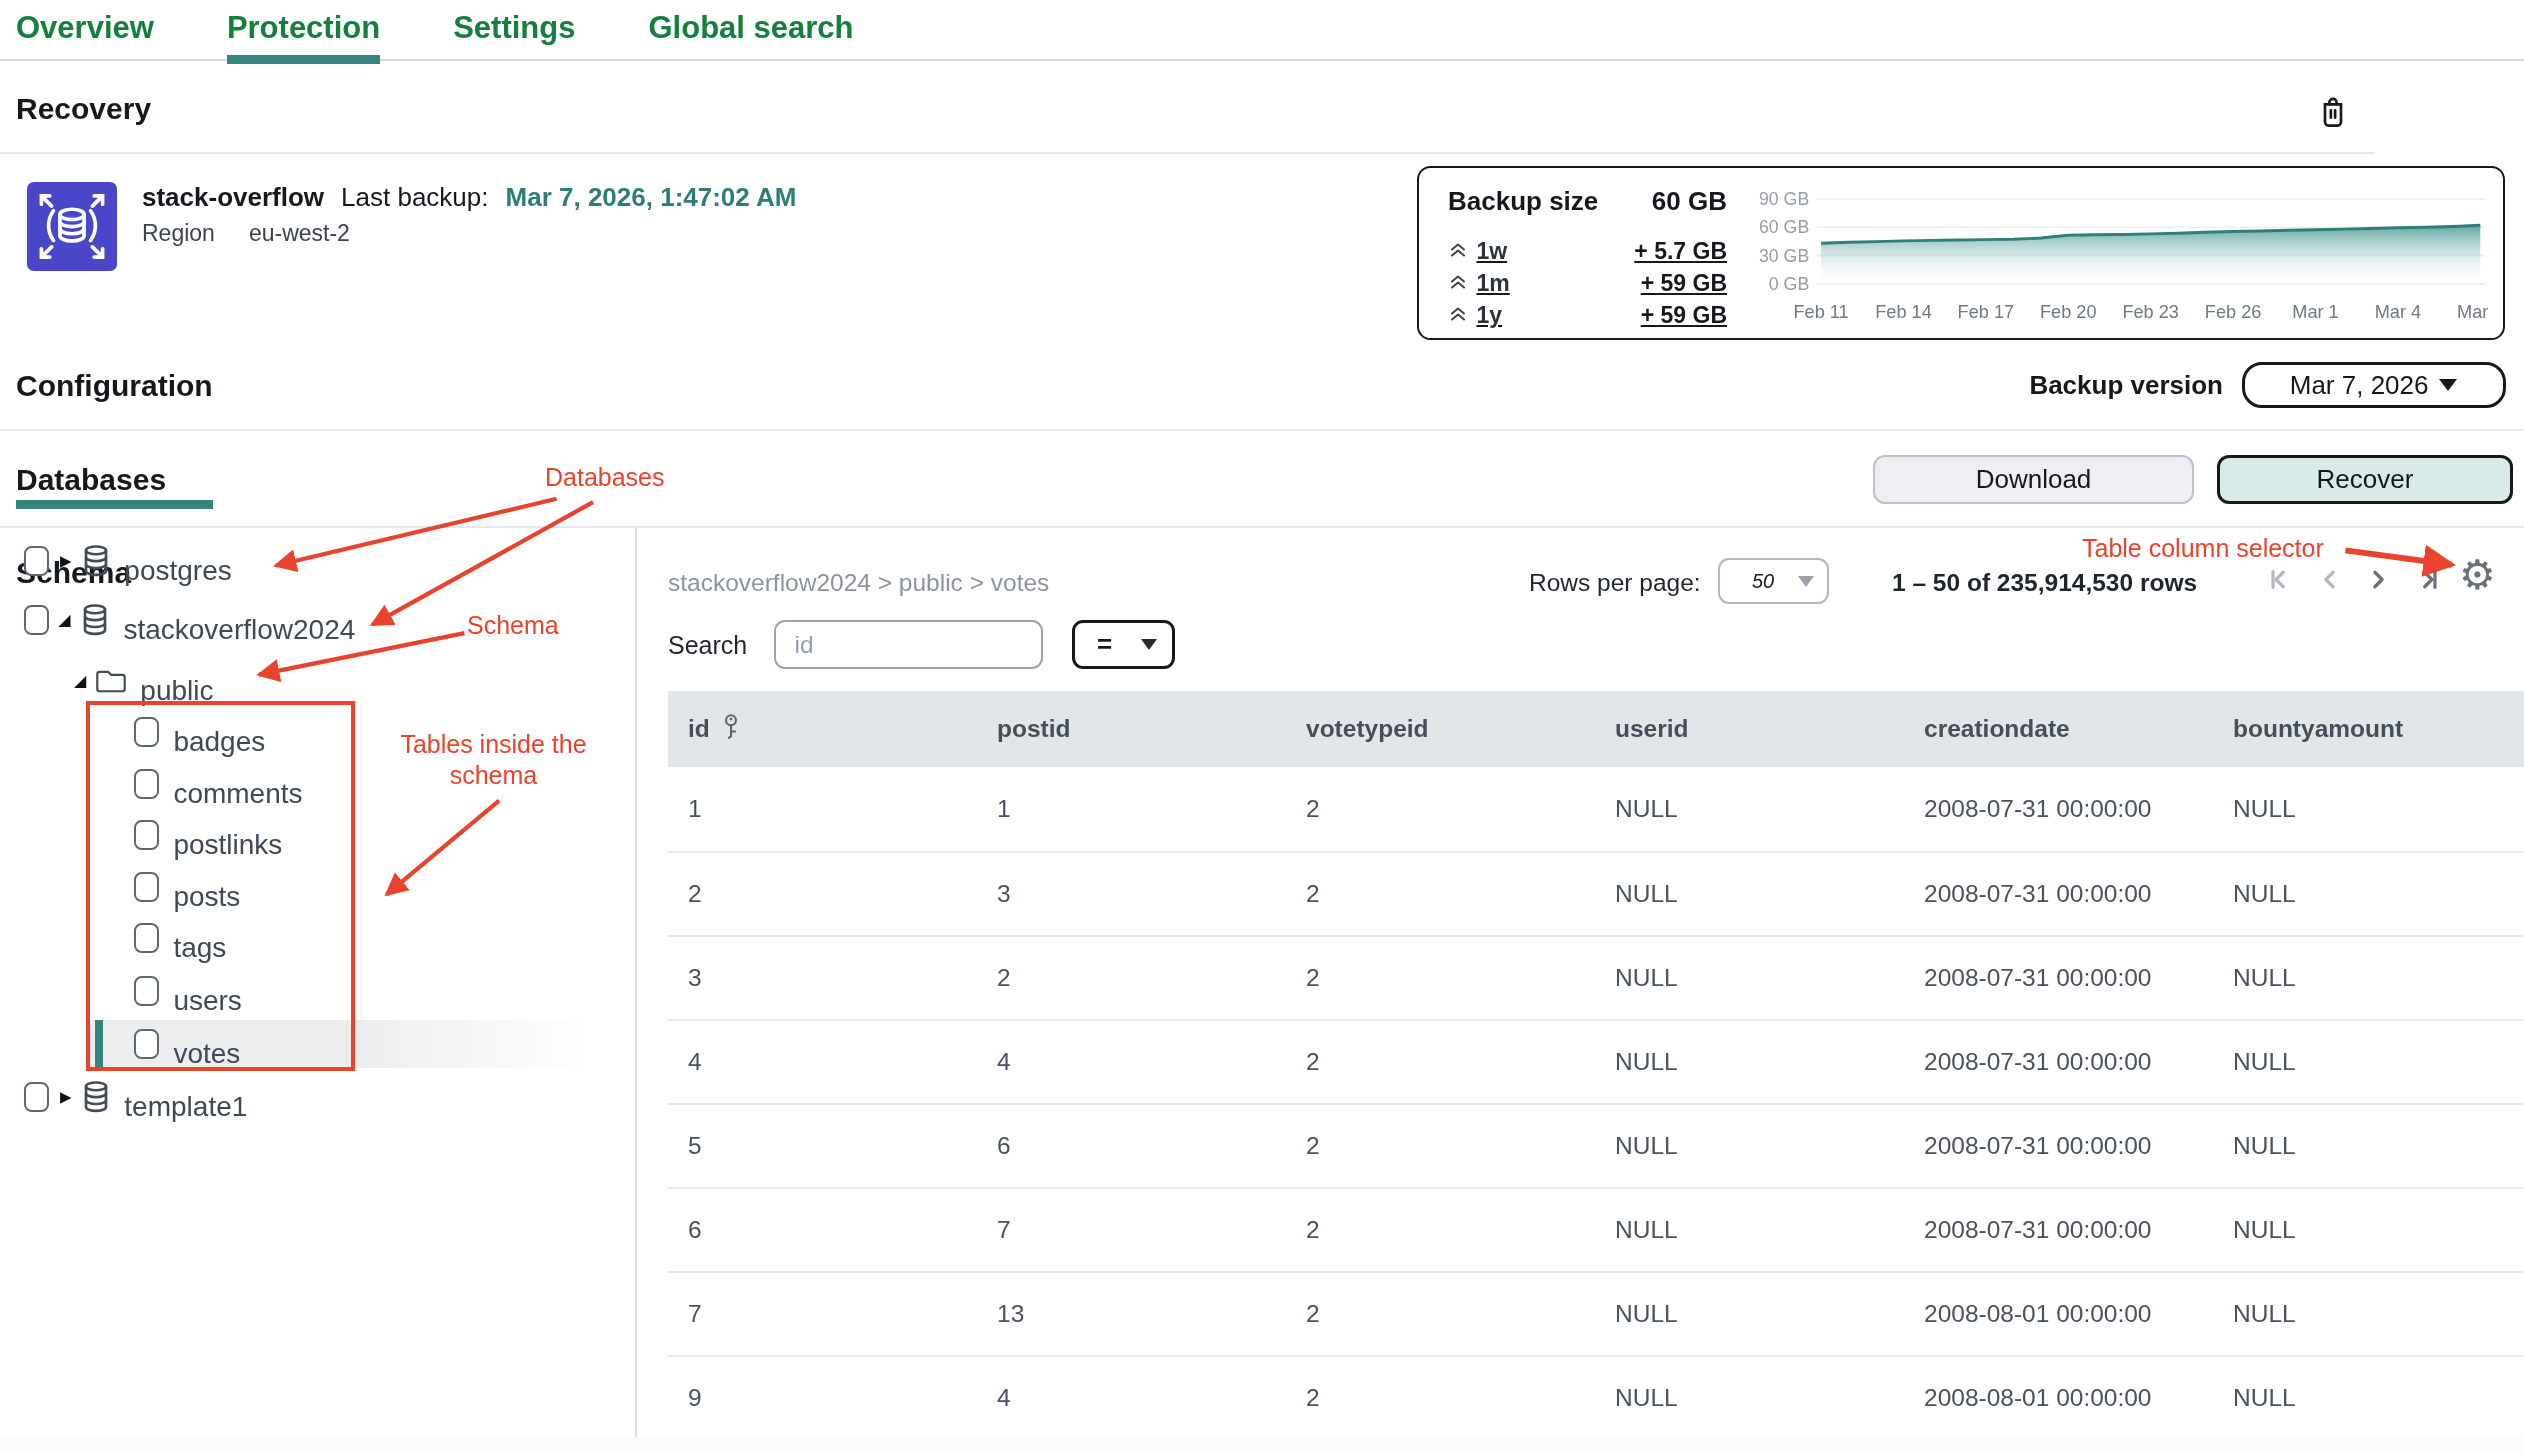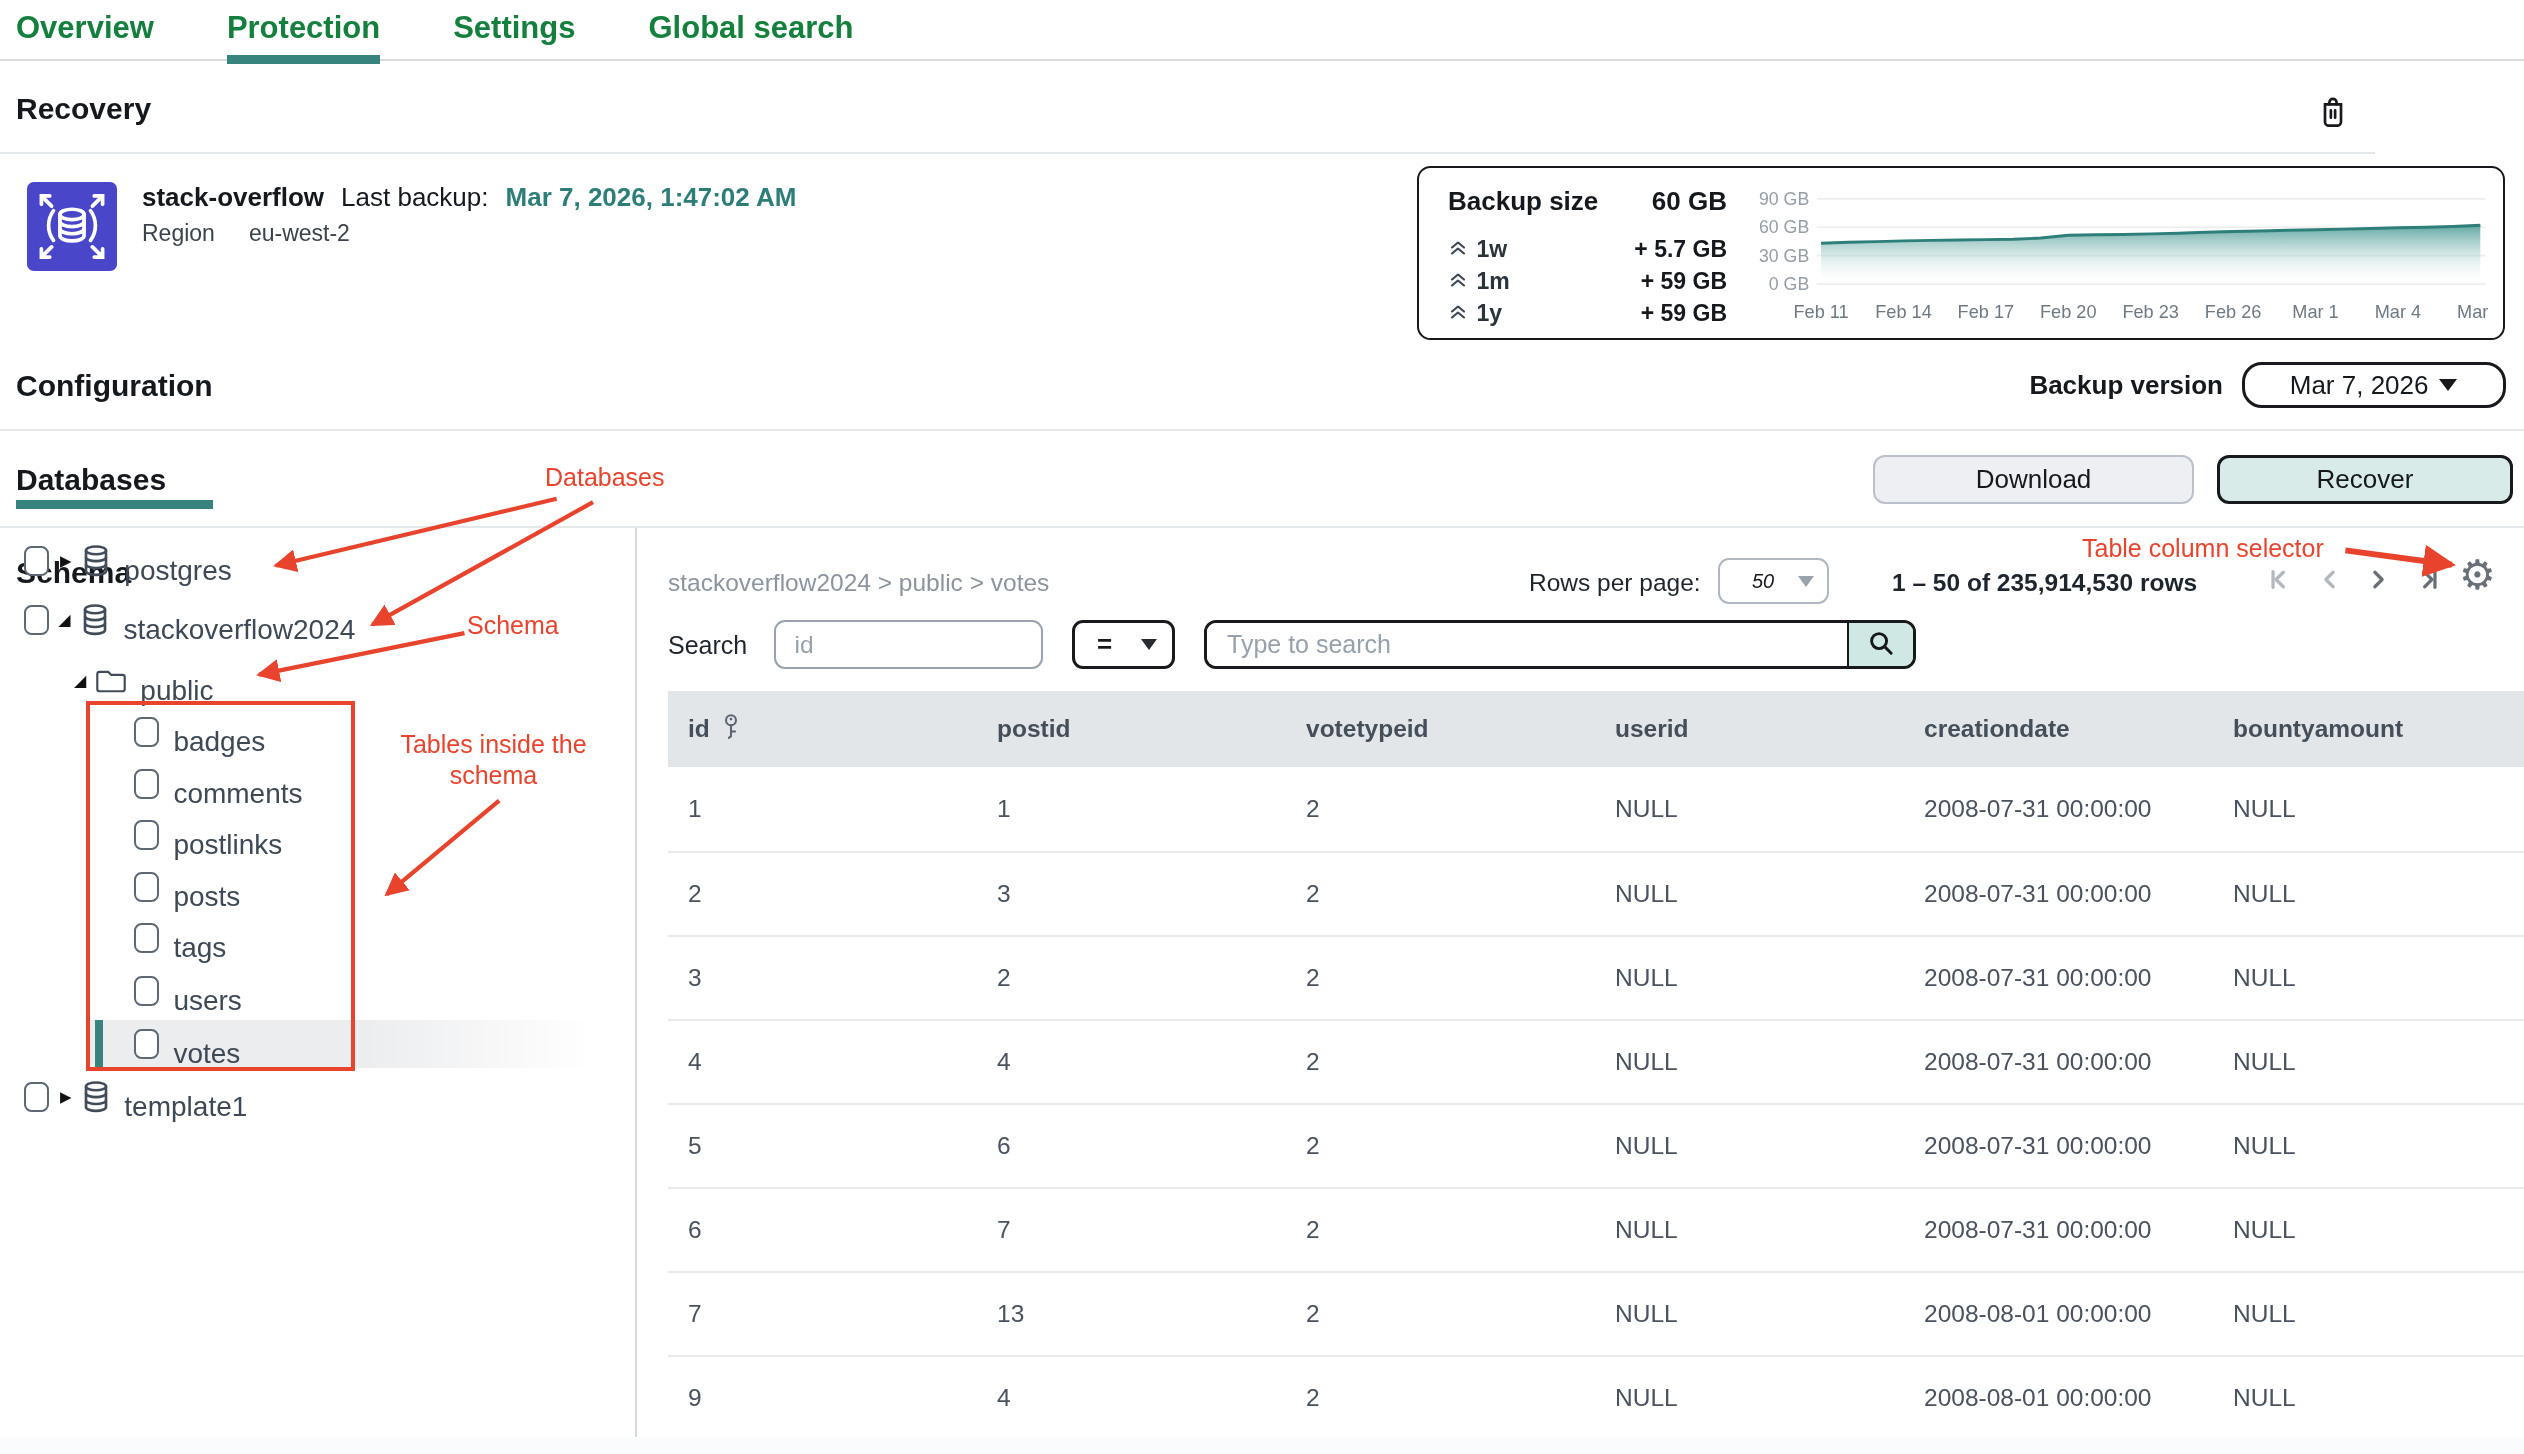--- a/index.html
+++ b/index.html
@@ -35,21 +35,21 @@
           font-size:23px;color:#3b434d;}
 
   
   .size-panel{position:absolute;left:1417px;top:8.5px;width:1088px;height:174px;
           border:2.5px solid #17191c;border-radius:13.5px;background:#fff;}
   .sp-left{position:absolute;left:29px;top:18.6px;width:279px;}
   .sp-title-row{display:flex;justify-content:space-between;align-items:baseline;}
   .sp-title{font-size:26px;font-weight:700;}
   .sp-current{font-size:26px;font-weight:700;}
   .sp-deltas{margin-top:18.6px;}
-  .sp-delta{display:flex;justify-content:space-between;align-items:flex-start;height:32px;}
+  .sp-delta{display:flex;justify-content:space-between;align-items:center;height:32px;text-decoration:underline;}
   .sp-delta-left{display:flex;align-items:center;gap:8.5px;}
   .sp-period{font-size:23px;font-weight:600;color:#2b333c;}
   .sp-value{font-size:23px;font-weight:700;}
   .chart-svg{position:absolute;left:326px;top:13.5px;}
 
   
   .tabsrow{position:absolute;left:0;top:362px;width:2525px;height:69px;
           border-bottom:2.5px solid #e6e9ec;}
   .tabs{position:absolute;left:16px;top:0;display:flex;gap:53px;height:58px;flex-direction:column;}
   .tab{position:relative;font-size:30px;font-weight:700;padding-top:6.8px;cursor:pointer;}
@@ -407,31 +407,20 @@
         </span>
       </div>
       <button class="gear-btn">⚙</button>
 
       <div class="search-label">Search</div>
       <input class="search-col" placeholder="id" style="">
       <div class="op-select">
         <span class="op-value">=</span>
         <span class="tri"></span>
       </div>
-      <div class="search-wrap">
-        <input class="search-input" placeholder="Type to search" style="">
-        <button class="search-btn">
-          <span>
-            <svg width="29" height="29" viewBox="0 0 24 24" fill="none" stroke="#15181b" stroke-width="2.4" stroke-linecap="round">
-                <circle cx="10" cy="10" r="6.2"></circle>
-                <path d="M14.8 14.8 L20 20"></path>
-              </svg>
-          </span>
-        </button>
-      </div>
 
       <div class="dtable">
         <div class="thead">
           <div class="th">
             <span>id</span>
             <span>
               <svg width="22" height="27" viewBox="0 0 20 25" fill="none" stroke="#5a6570" stroke-width="1.9" stroke-linecap="round">
                 <circle cx="10" cy="6.7" r="4.6"></circle>
                   <circle cx="10" cy="5.6" r="1.3" fill="#5a6570" stroke="none"></circle>
                 <path d="M10 11.3 V21.5"></path>

